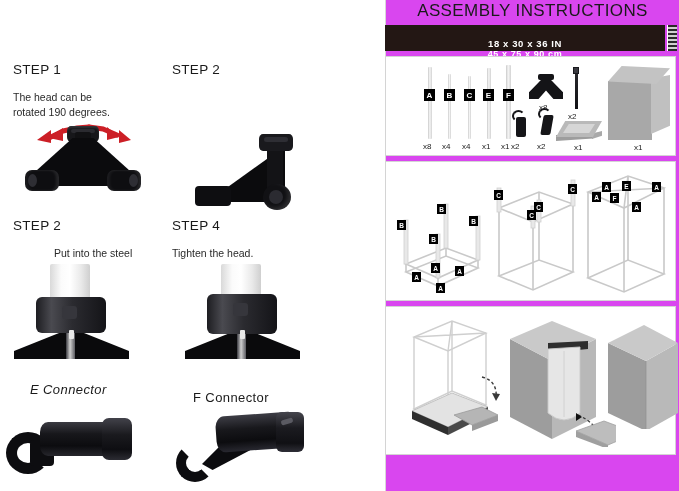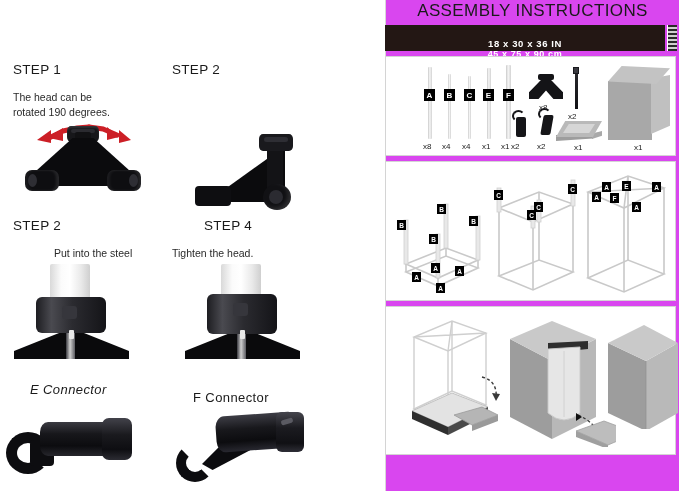--- a/index.html
+++ b/index.html
@@ -333,21 +333,21 @@
     <div class="step-body" style="left:13px; top:246px; white-space:pre-line;padding-left:41px;">Put into the steel poles.</div>
 
     <div class="art pole-wrap" style="left:14px; top:264px;">
       <div class="pole-tube"></div>
       <div class="pole-fin"></div>
       <div class="pole-stem"></div>
       <div class="pole-collar"></div>
       <div class="pole-screw"></div>
     </div>
 
-    <div class="step-head" style="left:172px; top:218px;margin-left:32px;">STEP 4</div>
+    <div class="step-head" style="left:172px; top:218px;">STEP 4</div>
     <div class="step-body" style="left:172px; top:246px; white-space:pre-line;">Tighten the head.</div>
 
     <div class="art pole-wrap" style="left:185px; top:264px;">
       <div class="pole-tube"></div>
       <div class="pole-fin"></div>
       <div class="pole-stem"></div>
       <div class="pole-collar" style="top:30px; height:40px;"></div>
       <div class="pole-screw"></div>
     </div>
 

